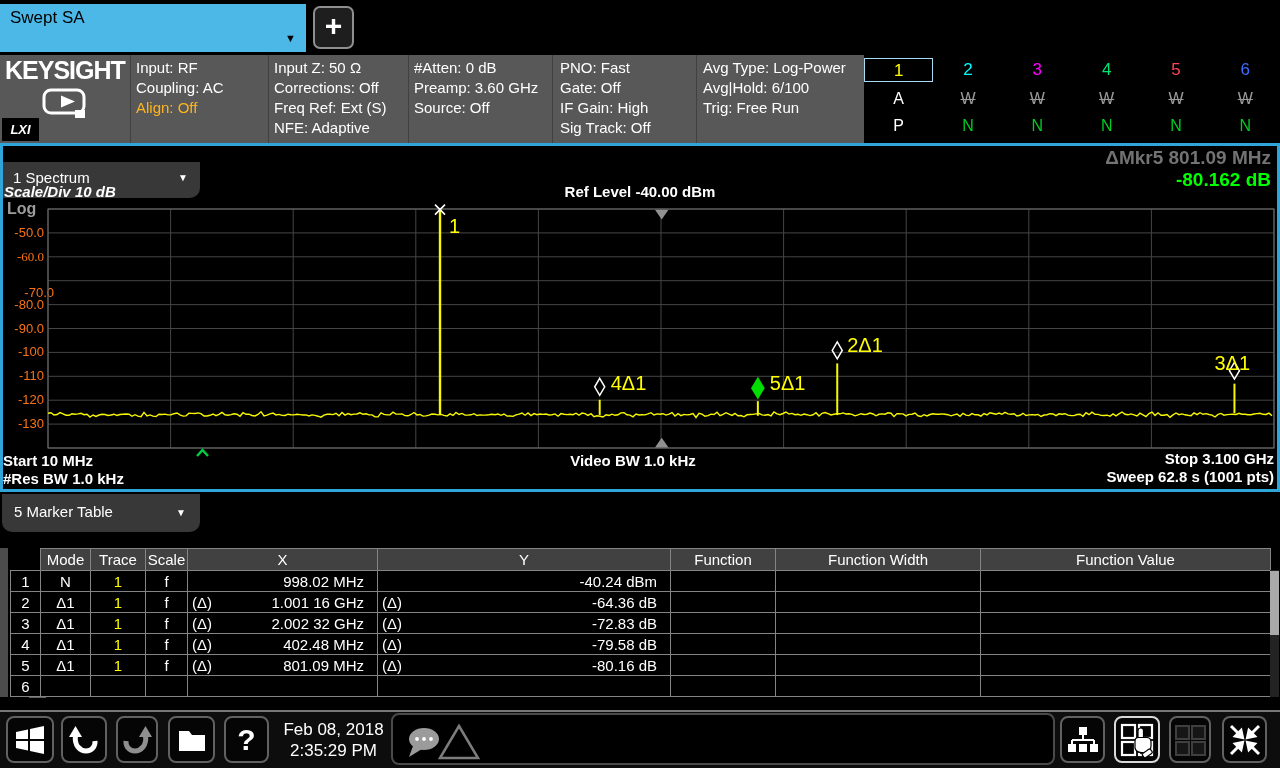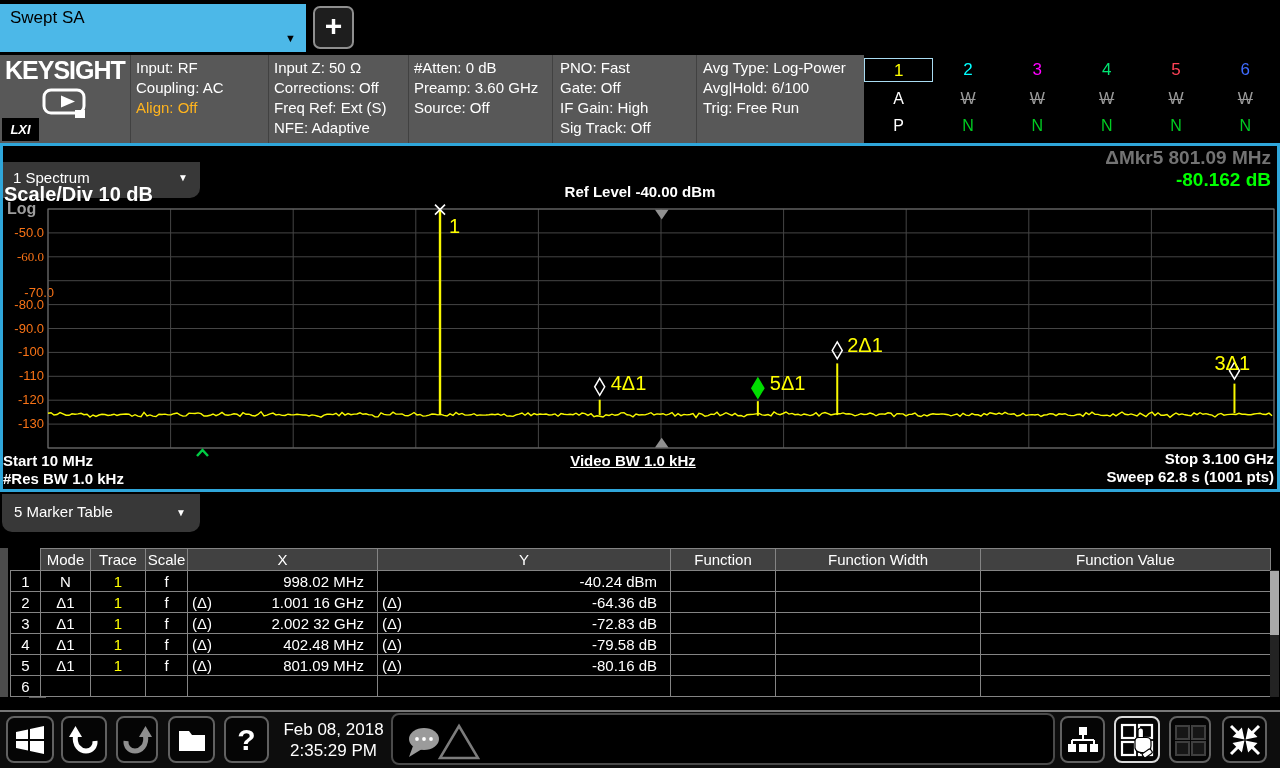--- a/index.html
+++ b/index.html
@@ -35,21 +35,21 @@
   .strike  { text-decoration:line-through; color:#9a9a9a; }
 
   
   #spectrum-window { position:absolute; left:0; top:143px; width:1280px; height:349px;
                      border:3px solid #2fa6da; box-sizing:border-box; background:#000; }
   #spec-tab { position:absolute; left:3px; top:146px; width:197px; height:36px; background:#383838;
               border-bottom-right-radius:10px; font-size:15px; padding:7px 0 0 10px; box-sizing:border-box;margin-top:16px; }
   #spec-tab .dd-arrow { position:absolute; right:12px; top:10px; font-size:10px; }
   #dmkr1 { position:absolute; right:9px; top:147px; font-size:19px; font-weight:bold; color:#737373; text-align:right; }
   #dmkr2 { position:absolute; right:9px; top:169px; font-size:19px; font-weight:bold; color:#00ff00; text-align:right; }
-  #scale-div { position:absolute; left:4px; top:183px; font-size:20px; font-weight:bold; }
+  #scale-div { position:absolute; left:4px; top:183px; font-size:15px; font-weight:bold;font-style:italic; }
   #ref-level { position:absolute; left:0; top:183px; width:1280px; text-align:center; font-size:15px; font-weight:bold; }
   #log-label { position:absolute; left:7px; top:200px; font-size:16px; font-weight:bold; color:#9d9d9d; }
   .ylab { position:absolute; width:42px; text-align:right; font-size:13px; color:#f97316; }
   #plot { position:absolute; left:0; top:146px; }
 
   .ann { position:absolute; font-size:15px; font-weight:bold; white-space:nowrap; }
 
   
   #mt-tab { position:absolute; left:2px; top:494px; width:198px; height:38px; background:#383838;
             border-bottom-left-radius:10px; border-bottom-right-radius:10px; font-size:15px;
@@ -186,21 +186,21 @@
     <line x1="757.8539999999999" y1="269.7579491803672" x2="757.8539999999999" y2="255.156" stroke="#f8f800" stroke-width="2"></line>
     <polygon points="757.8539999999999,232.156 763.8539999999999,242.156 757.8539999999999,252.156 751.8539999999999,242.156" fill="#00dd00" stroke="#00dd00" stroke-width="1.5"></polygon>
     <text x="769.8539999999999" y="244.156" fill="#ffff00" font-size="20">5Δ1</text>
     <polygon points="655,63.8 668.5,63.8 661.7,73.5" fill="#909090"></polygon>
     <polygon points="655,301.5 668.5,301.5 661.7,291.8" fill="#909090"></polygon>
     <polyline points="197,310 202.5,304 208,310" fill="none" stroke="#00cc44" stroke-width="2.5"></polyline>
   </svg>
 
 <div class="ann" style="left:3px;  top:452px;">Start 10 MHz</div>
 <div class="ann" style="left:3px;  top:470px;">#Res BW 1.0 kHz</div>
-<div class="ann" style="left:500px;top:452px; width:266px; text-align:center;text-decoration:underline;">Video BW 1.0 kHz</div>
+<div class="ann" style="left:500px;top:452px; width:266px; text-align:center;">Video BW 1.0 kHz</div>
 <div class="ann" style="right:6px; top:450px; text-align:right;">Stop 3.100 GHz</div>
 <div class="ann" style="right:6px; top:468px; text-align:right;">Sweep 62.8 s (1001 pts)</div>
 
 <div id="mt-tab">
   <span>5 Marker Table</span>
   <span class="dd-arrow">▼</span>
 </div>
 <div id="mt-scroll-left"></div>
 <div id="mt-scroll-btn">▼</div>
 <table id="mtable">

